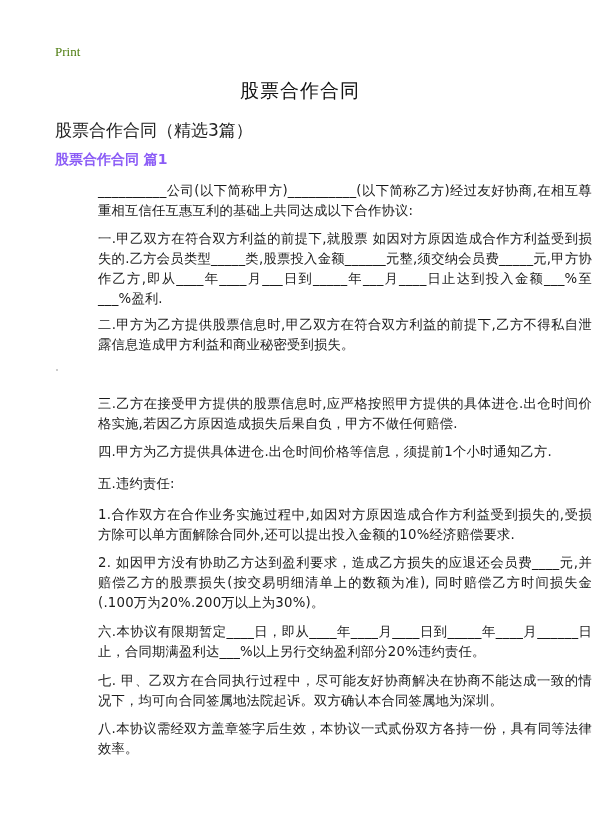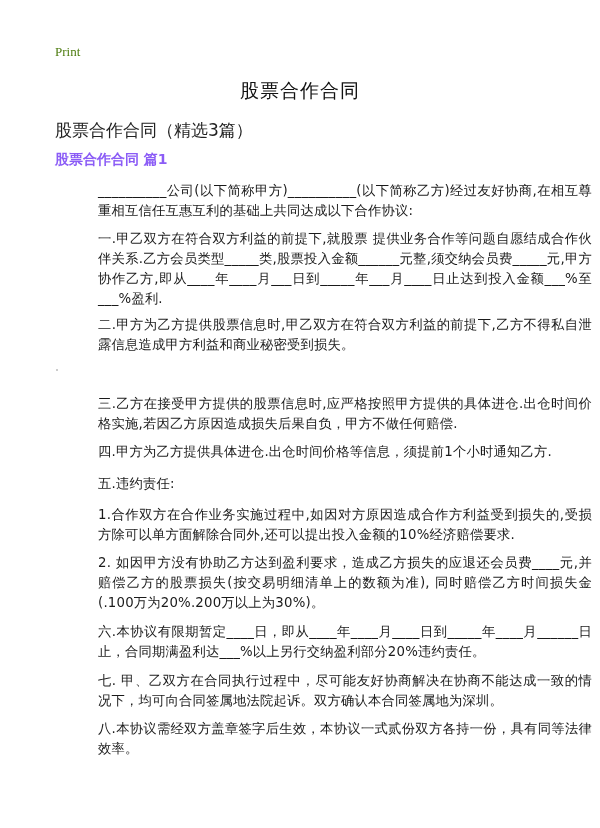--- a/index.html
+++ b/index.html
@@ -37,21 +37,21 @@
 </style>
 </head>
 <body>
 
 <div class="print">Print</div>
 <div class="title">股票合作合同</div>
 <div class="subtitle">股票合作合同（精选3篇）</div>
 <div class="section-title">股票合作合同 篇1</div>
 
 <div class="para" style="top:181px">__________公司(以下简称甲方)__________(以下简称乙方)经过友好协商,在相互尊重相互信任互惠互利的基础上共同达成以下合作协议:</div>
-<div class="para" style="top:229px">一.甲乙双方在符合双方利益的前提下,就股票 提供业务合作等问题自愿结成合作伙伴关系.乙方会员类型_____类,股票投入金额______元整,须交纳会员费_____元,甲方协作乙方,即从____年____月___日到_____年___月____日止达到投入金额___%至___%盈利.</div>
+<div class="para" style="top:229px">一.甲乙双方在符合双方利益的前提下,就股票 如因对方原因造成合作方利益受到损失的.乙方会员类型_____类,股票投入金额______元整,须交纳会员费_____元,甲方协作乙方,即从____年____月___日到_____年___月____日止达到投入金额___%至___%盈利.</div>
 <div class="para" style="top:315px">二.甲方为乙方提供股票信息时,甲乙双方在符合双方利益的前提下,乙方不得私自泄露信息造成甲方利益和商业秘密受到损失。</div>
 <div class="stray"></div>
 <div class="para" style="top:394px">三.乙方在接受甲方提供的股票信息时,应严格按照甲方提供的具体进仓.出仓时间价格实施,若因乙方原因造成损失后果自负，甲方不做任何赔偿.</div>
 <div class="para" style="top:442px">四.甲方为乙方提供具体进仓.出仓时间价格等信息，须提前1个小时通知乙方.</div>
 <div class="para" style="top:474px">五.违约责任:</div>
 <div class="para" style="top:505px">1.合作双方在合作业务实施过程中,如因对方原因造成合作方利益受到损失的,受损方除可以单方面解除合同外,还可以提出投入金额的10%经济赔偿要求.</div>
 <div class="para" style="top:553px">2. 如因甲方没有协助乙方达到盈利要求，造成乙方损失的应退还会员费____元,并赔偿乙方的股票损失(按交易明细清单上的数额为准), 同时赔偿乙方时间损失金(.100万为20%.200万以上为30%)。</div>
 <div class="para" style="top:622px">六.本协议有限期暂定____日，即从____年____月____日到_____年____月______日止，合同期满盈利达___%以上另行交纳盈利部分20%违约责任。</div>
 <div class="para" style="top:671px">七. 甲、乙双方在合同执行过程中，尽可能友好协商解决在协商不能达成一致的情况下，均可向合同签属地法院起诉。双方确认本合同签属地为深圳。</div>
 <div class="para" style="top:719px">八.本协议需经双方盖章签字后生效，本协议一式贰份双方各持一份，具有同等法律效率。</div>

